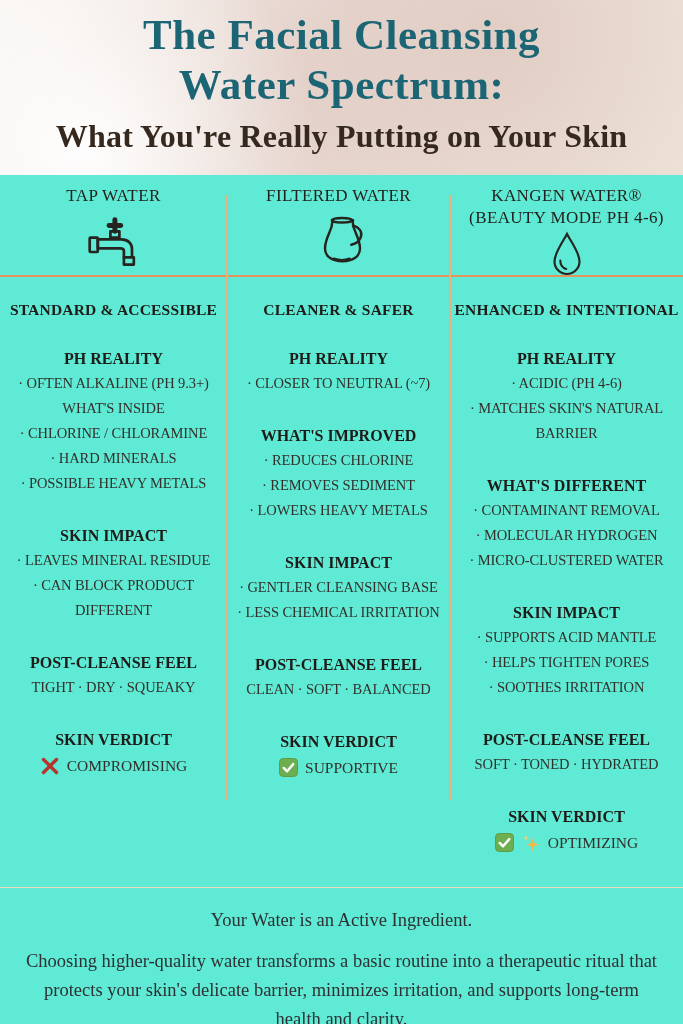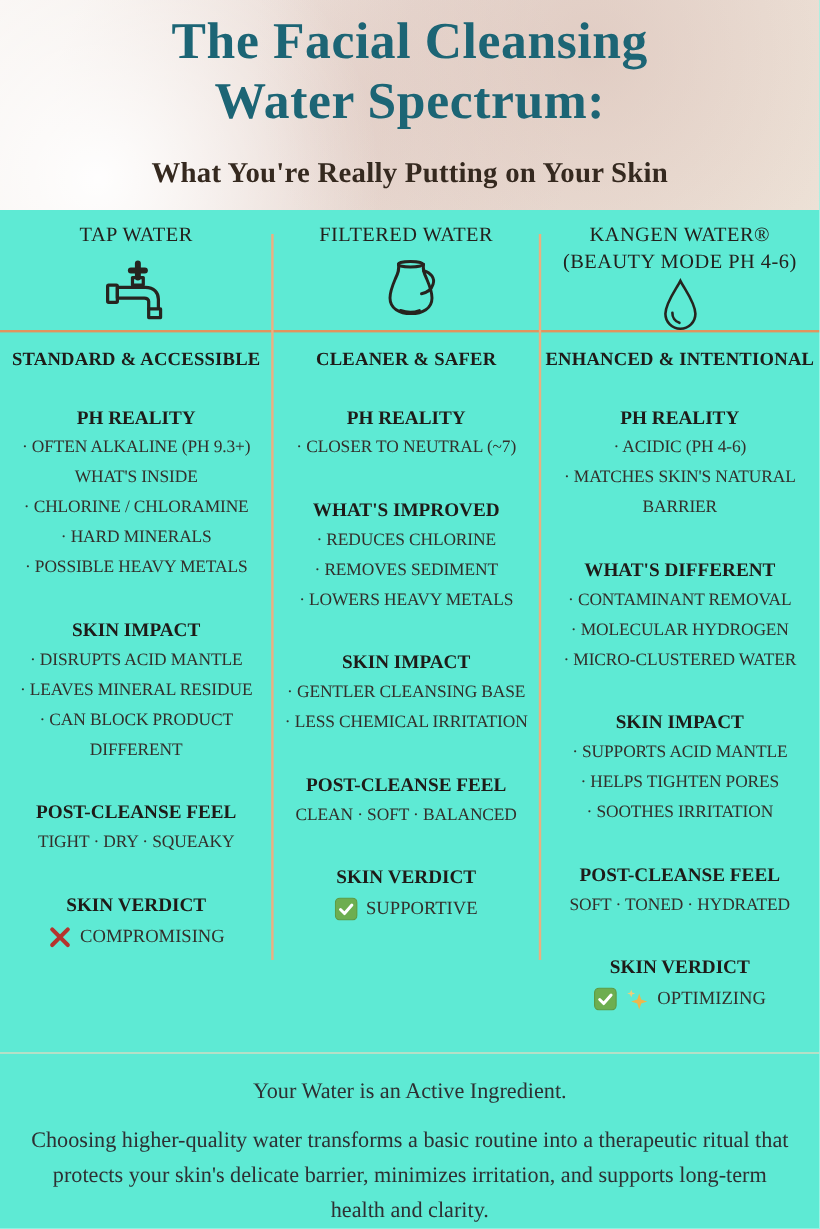--- a/index.html
+++ b/index.html
@@ -27,31 +27,31 @@
       radial-gradient(circle at 12% 85%, rgba(255,255,255,.95), rgba(255,255,255,0) 38%),
       radial-gradient(circle at 72% 25%, rgba(210,180,170,.45), rgba(210,180,170,0) 55%),
       radial-gradient(circle at 38% 60%, rgba(222,200,192,.5), rgba(222,200,192,0) 50%),
       linear-gradient(118deg,#f8f4f1 0%,#ecdfd8 45%,#efe5da 100%);
   }
   .title{
     margin:2px 0 0;font-size:43px;line-height:1.17;font-weight:700;
     color:var(--teal);letter-spacing:.5px;
   }
   .subtitle{
-    margin:21px 0 0;font-size:24px;font-weight:700;color:#35291f;letter-spacing:.2px;
+    margin:7px 0 0;font-size:32px;font-weight:700;color:#35291f;letter-spacing:.2px;
   }
   
   .spectrum{position:relative;flex:none;}
   .heads{display:grid;grid-template-columns:227px 223px 233px;height:100px;}
   .head-cell{display:flex;flex-direction:column;align-items:center;padding-top:10px;box-sizing:border-box;}
   .col-title{font-size:17px;letter-spacing:.4px;color:#23201d;line-height:1.3;text-align:center;}
   .col-icon{flex:1;display:flex;align-items:center;justify-content:center;margin-top:1px;}
   .col-icon svg{display:block;}
   .rule{height:0;border-top:2px solid var(--line);}
-  .cols{display:grid;grid-template-columns:227px 223px 233px;min-height:600px;align-items:start;}
+  .cols{display:grid;grid-template-columns:227px 223px 233px;min-height:600px;align-items:start;margin-top:10px;}
   .col{padding:14px 3px 0;text-align:center;box-sizing:border-box;}
   .tagline{font-weight:700;font-size:15.5px;letter-spacing:.2px;color:#1e1b18;}
   .section{margin-top:27px;}
   .sec-head{font-weight:700;font-size:16px;color:#1e1b18;line-height:25px;}
   .item{font-size:14.5px;line-height:25px;color:#332f2b;letter-spacing:-0.1px;}
   .verdict{display:flex;align-items:center;justify-content:center;gap:7px;line-height:25px;margin-top:1px;}
   .vicon{display:flex;align-items:center;}
   .vicon svg{display:block;}
   .vlabel{font-size:15.5px;color:#332f2b;}
   .vline{position:absolute;top:20px;width:2px;height:605px;background:var(--line-soft);}
@@ -135,21 +135,20 @@
           <div class="section">
             <div class="sec-head">PH REALITY</div>
             <div class="item">· OFTEN ALKALINE (PH 9.3+)</div>
             <div class="item">WHAT'S INSIDE</div>
             <div class="item">· CHLORINE / CHLORAMINE</div>
             <div class="item">· HARD MINERALS</div>
             <div class="item">· POSSIBLE HEAVY METALS</div>
           </div>
           <div class="section">
             <div class="sec-head">SKIN IMPACT</div>
-            <div class="item">· DISRUPTS ACID MANTLE</div>
             <div class="item">· LEAVES MINERAL RESIDUE</div>
             <div class="item">· CAN BLOCK PRODUCT DIFFERENT</div>
           </div>
           <div class="section">
             <div class="sec-head">POST-CLEANSE FEEL</div>
             <div class="item">TIGHT · DRY · SQUEAKY</div>
           </div>
           <div class="section">
             <div class="sec-head">SKIN VERDICT</div>
             <div class="verdict">

